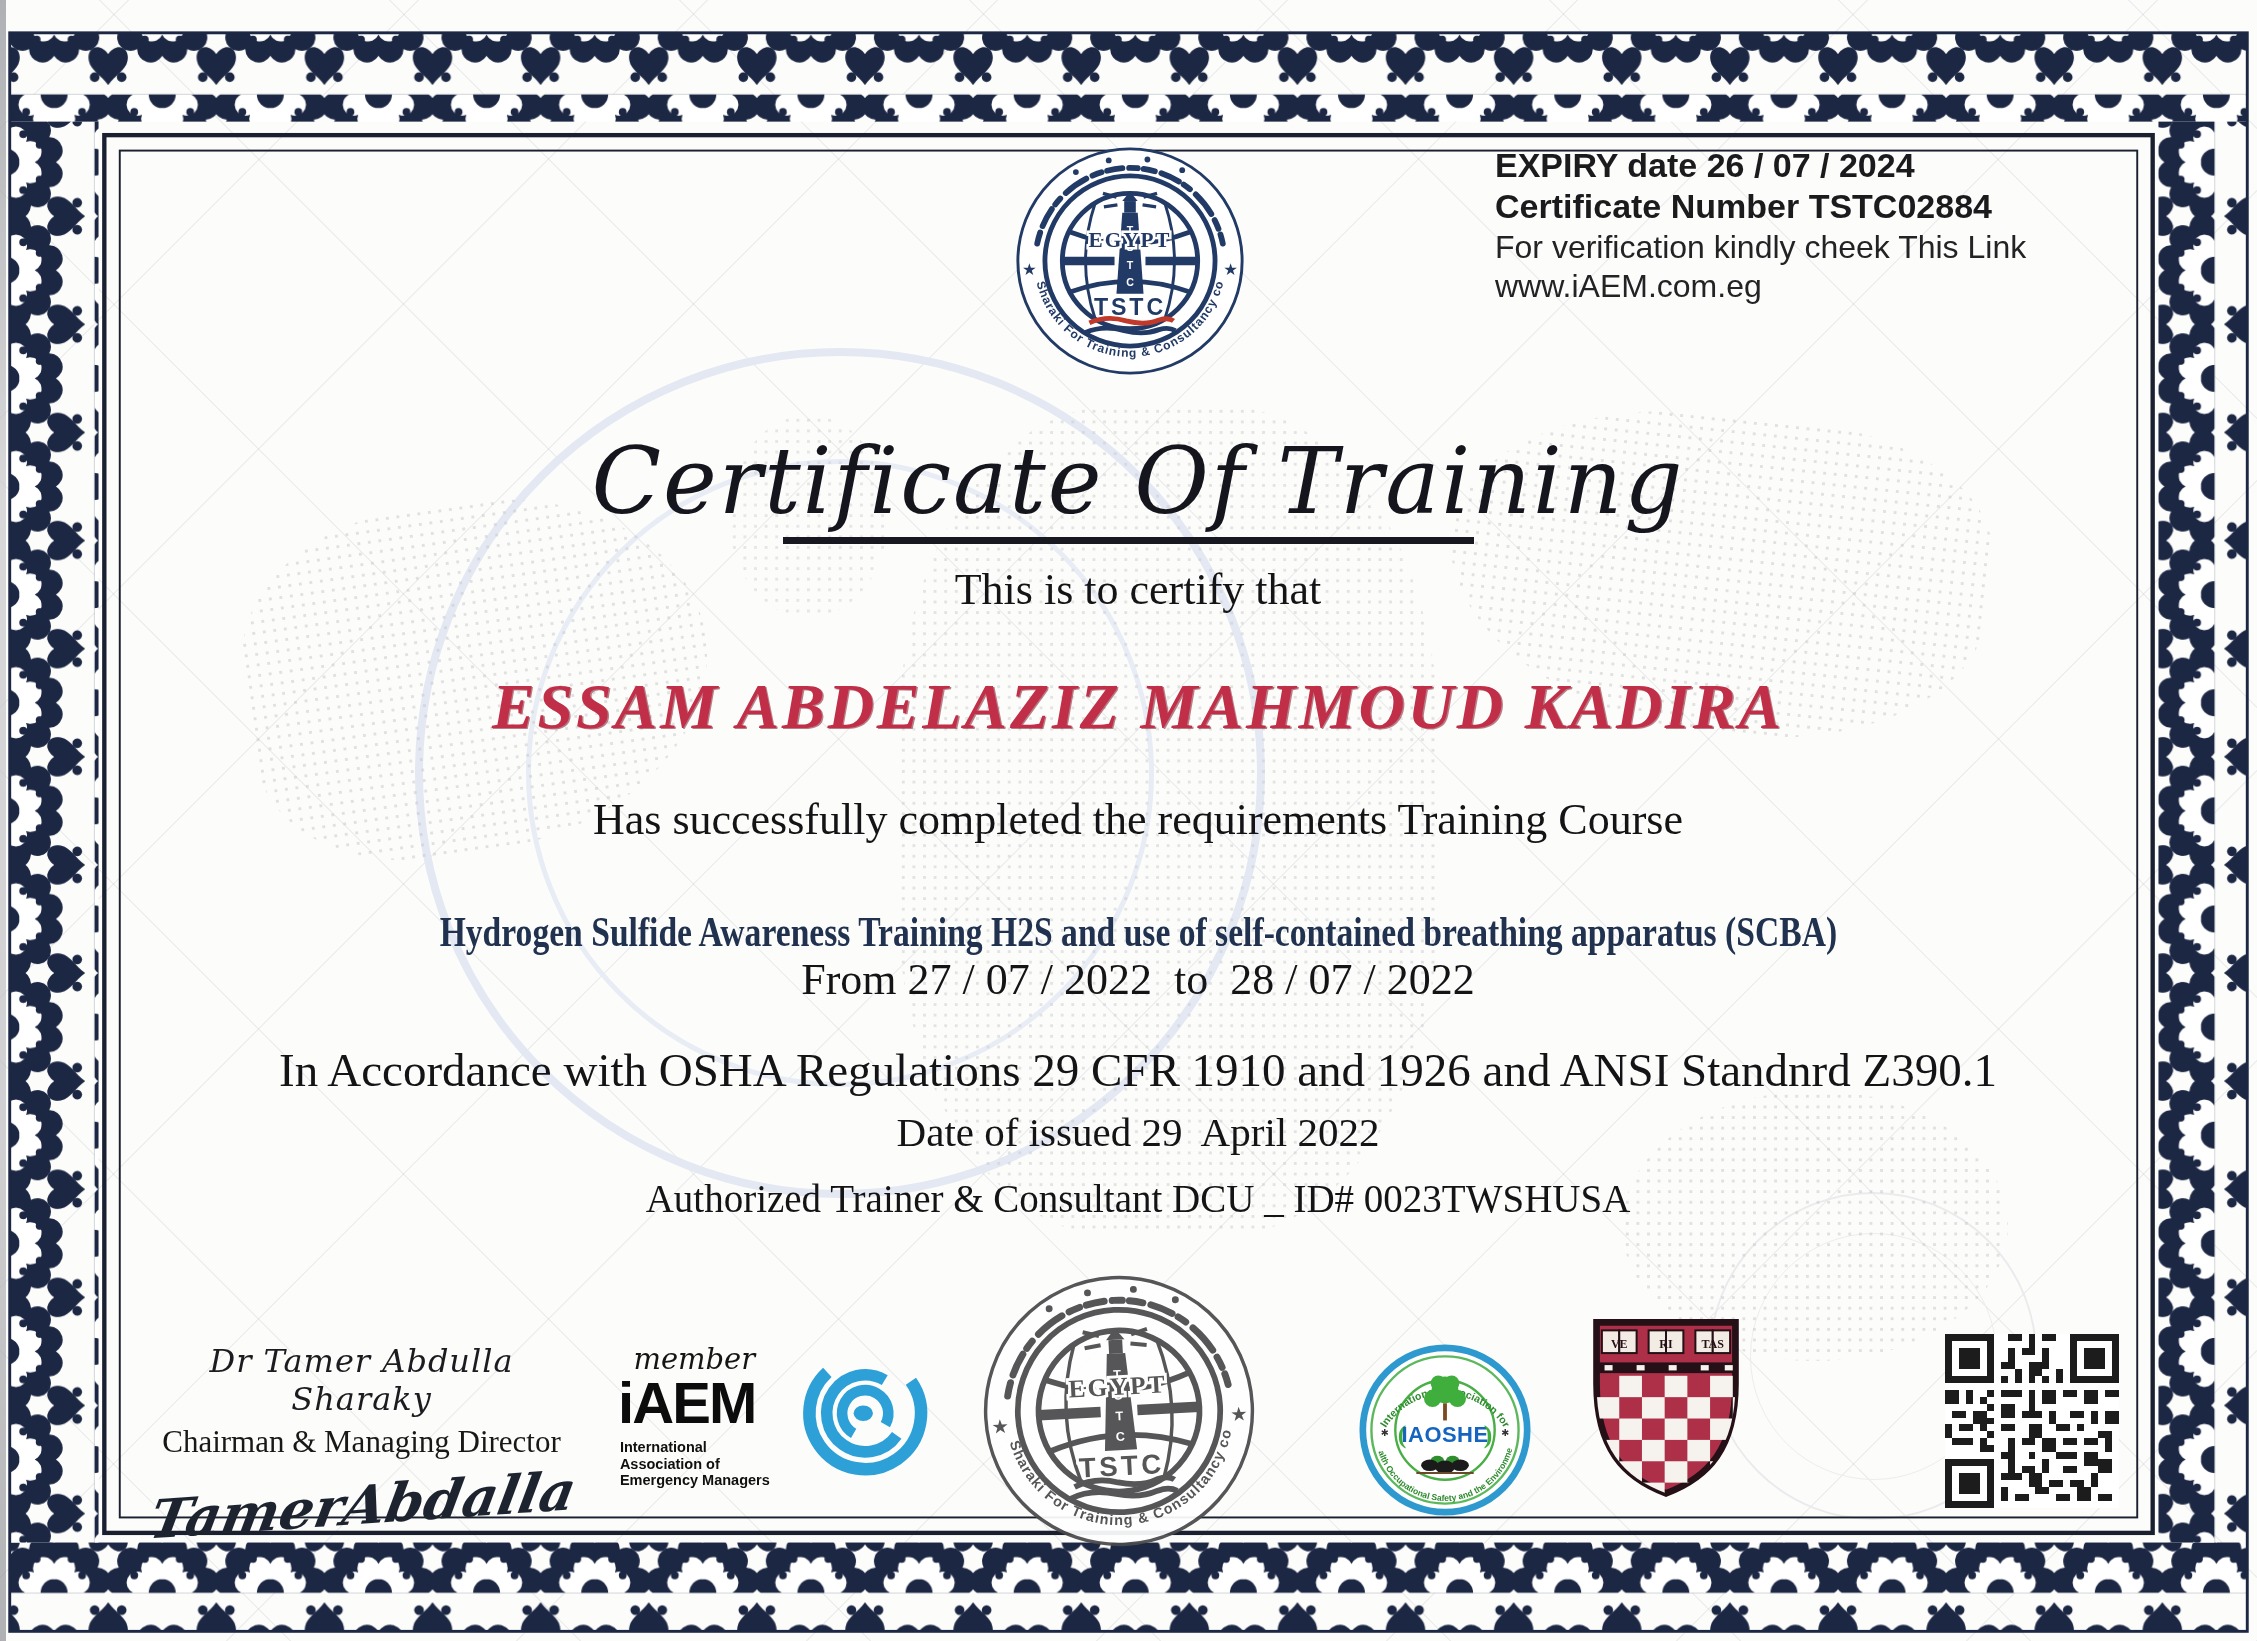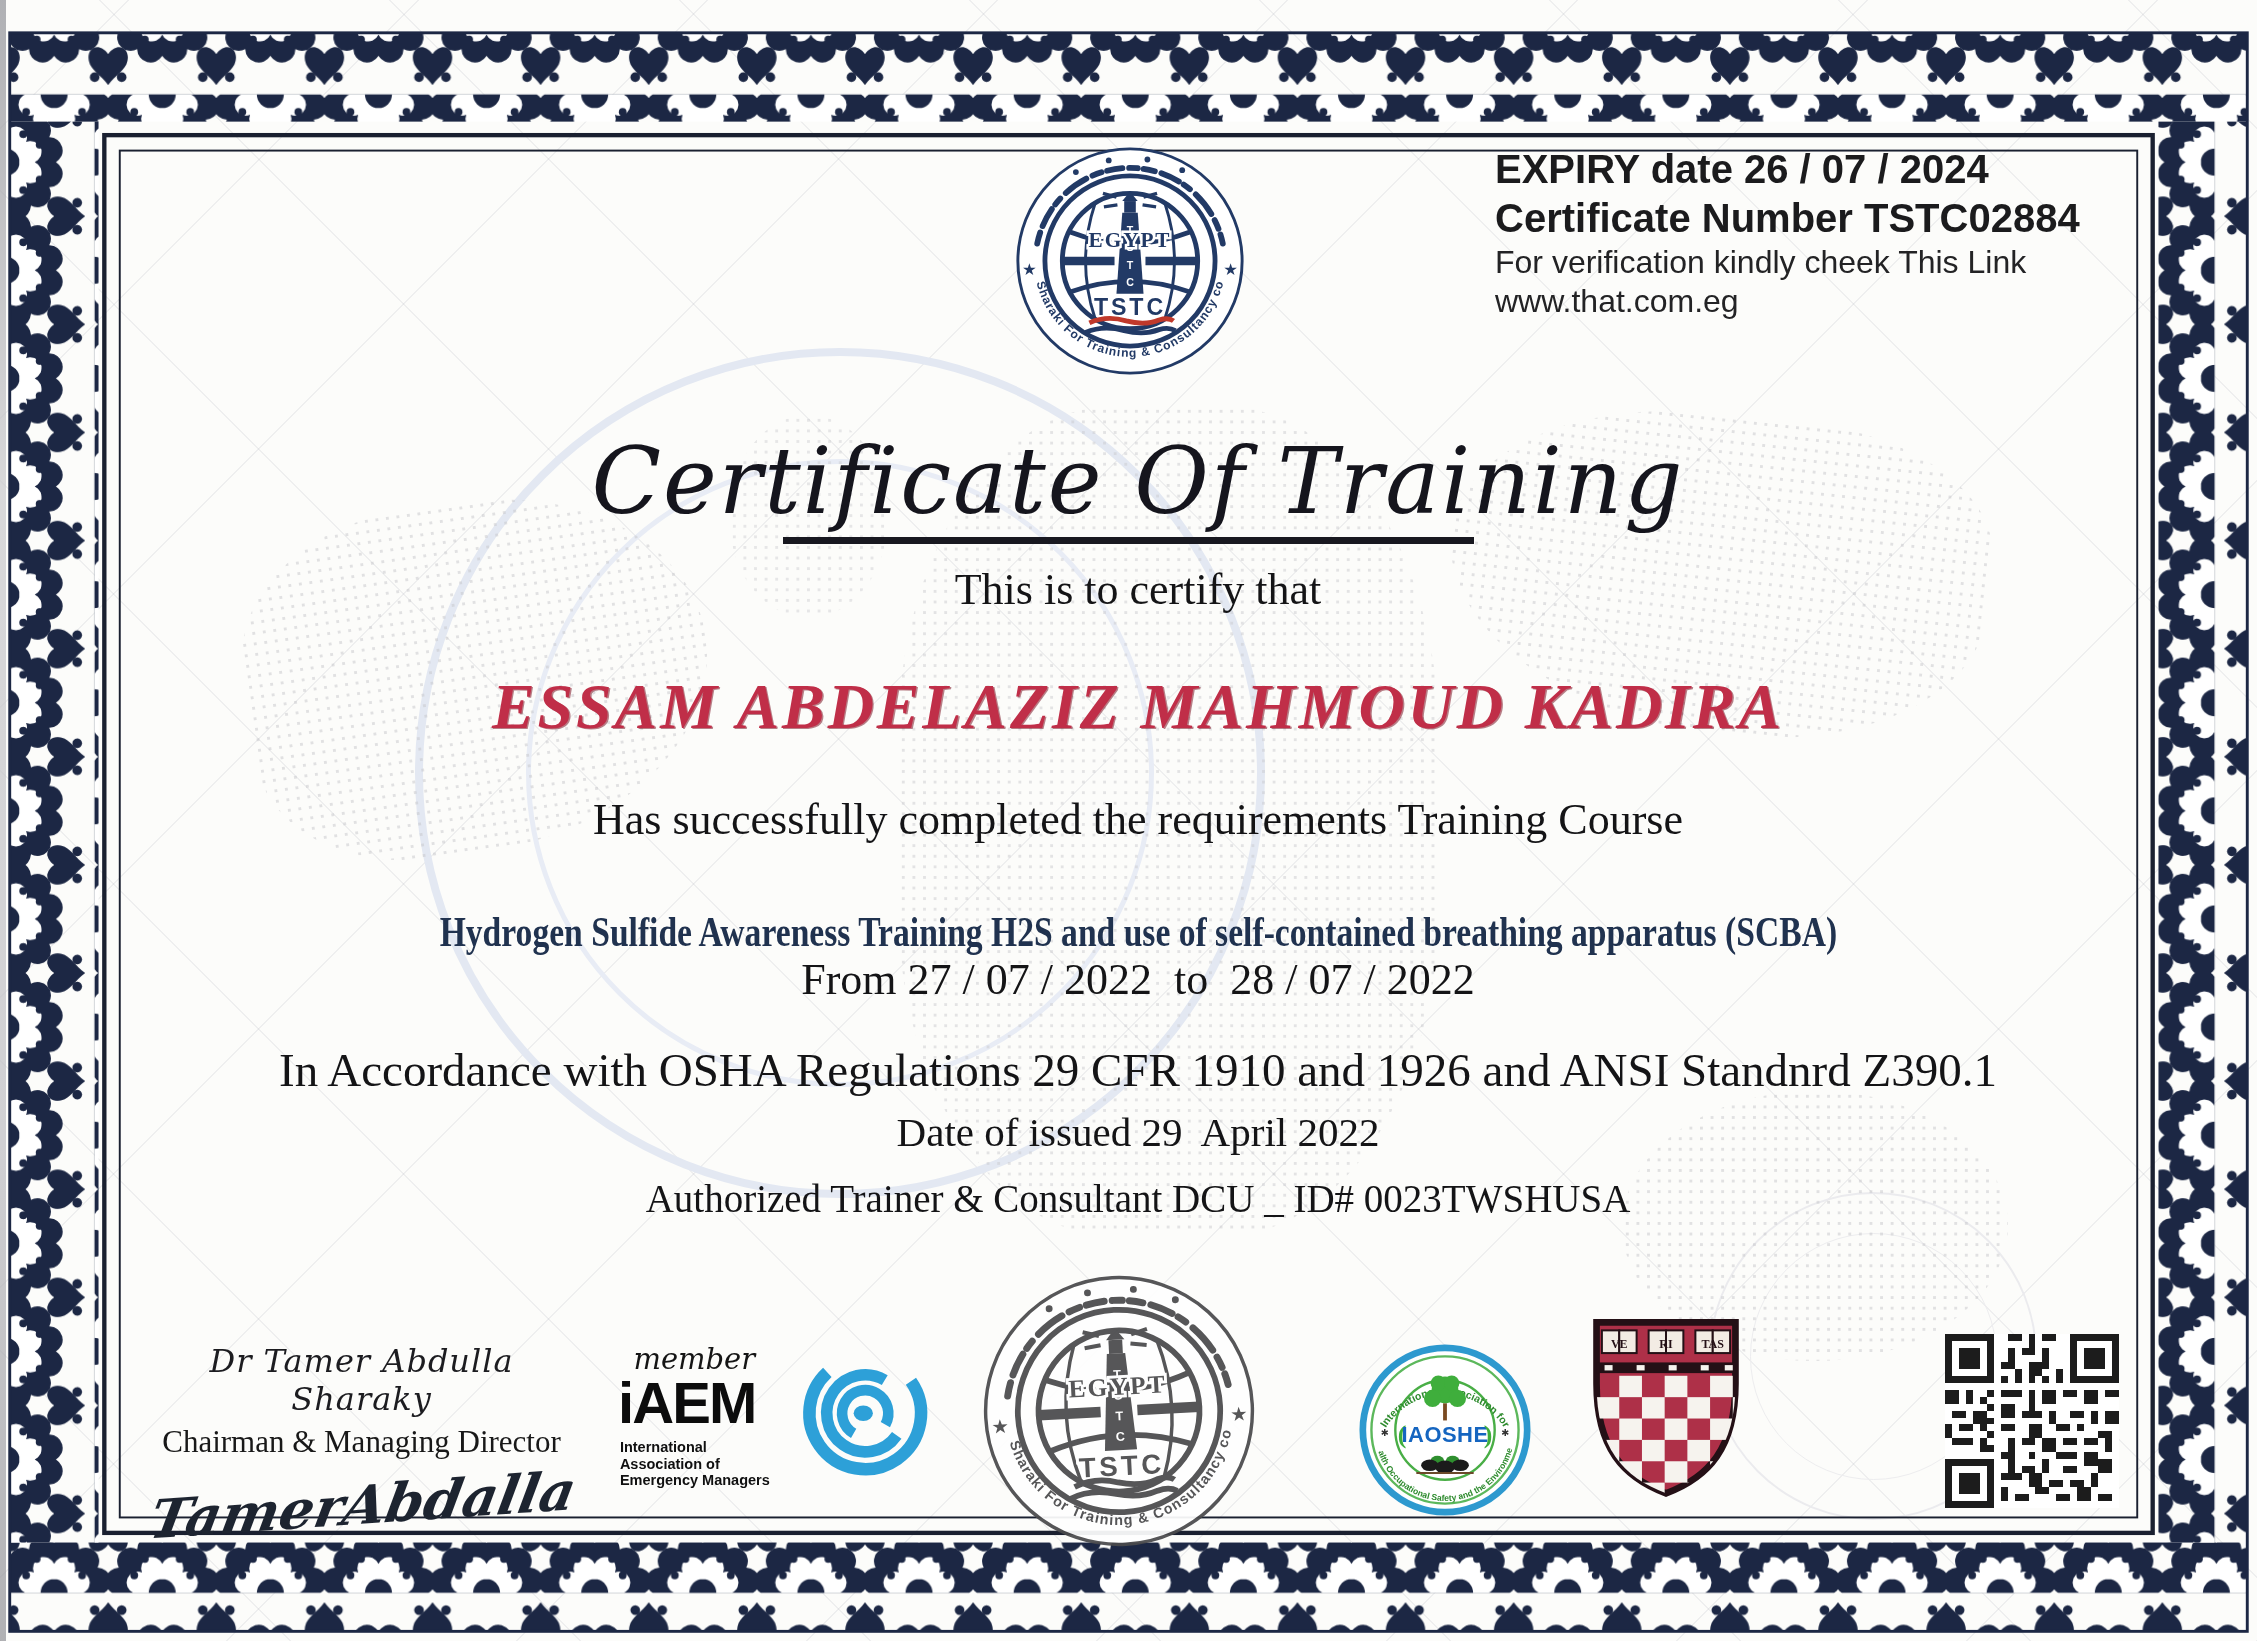--- a/index.html
+++ b/index.html
@@ -18,21 +18,21 @@
 
   
   .dots { position:absolute; z-index:1;
     background-image:radial-gradient(#c7c7cb 1.6px, transparent 1.9px);
     background-size:10.6px 10.6px; }
   .wm-circle { position:absolute; border-radius:50%; z-index:0; }
 
   
   .verify { position:absolute; left:1495px; top:145px; z-index:5;
     font-family:"Liberation Sans", sans-serif; color:#1b1b1d; line-height:1.22; }
-  .verify .b { font-weight:700; font-size:40px; }
+  .verify .b { font-weight:700; font-size:34px; }
   .verify .r { font-weight:400; font-size:32px; color:#232325; }
 
   
   .cline { position:absolute; left:145px; right:126px; text-align:center;
     white-space:pre; z-index:5; color:#141416; }
   .title-line { top:429px; font-size:91px; font-style:italic;
     font-family:"DejaVu Serif", serif; letter-spacing:1.9px; color:#15151d; }
   .title-underline { position:absolute; top:537px; left:50%; margin-left:-346px;
     width:691px; height:6.8px; background:#181820; z-index:5; }
   .certify-line { top:564px; font-size:44px; }
@@ -134,21 +134,21 @@
     <rect x="2236" y="126" width="92" height="1472" fill="url(#bpR)"></rect>
     <rect x="10" y="34" width="2318" height="1656" fill="none" stroke="#1c2744" stroke-width="3"></rect>
     <rect x="108" y="140" width="2122" height="1448" fill="none" stroke="#1a2030" stroke-width="4.5"></rect>
     <rect x="124" y="156" width="2090" height="1416" fill="none" stroke="#1a2030" stroke-width="2"></rect>
   </svg>
 
   <div class="verify">
     <div class="b">EXPIRY date 26 / 07 / 2024</div>
     <div class="b">Certificate Number TSTC02884</div>
     <div class="r">For verification kindly cheek This Link</div>
-    <div class="r">www.that.com.eg</div>
+    <div class="r">www.iAEM.com.eg</div>
   </div>
 
   <svg class="seal seal-top" viewBox="-120 -120 240 240">
     <defs>
       <path id="ringB" d="M -97,20 A 99,99 0 0 0 97,20" fill="none"></path>
     </defs>
     <g id="sealBase" font-family="Liberation Sans, sans-serif">
       <circle r="116" fill="#ffffff" stroke="currentColor" stroke-width="3"></circle>
       <circle r="88" fill="none" stroke="currentColor" stroke-width="5"></circle>
       <path d="M -96,-18 A 98,98 0 0 1 96,-18" fill="none" stroke="currentColor" stroke-width="6" stroke-linecap="round" stroke-dasharray="12 7 20 6 8 8 26 7 10 6 16 7 9 6"></path>

